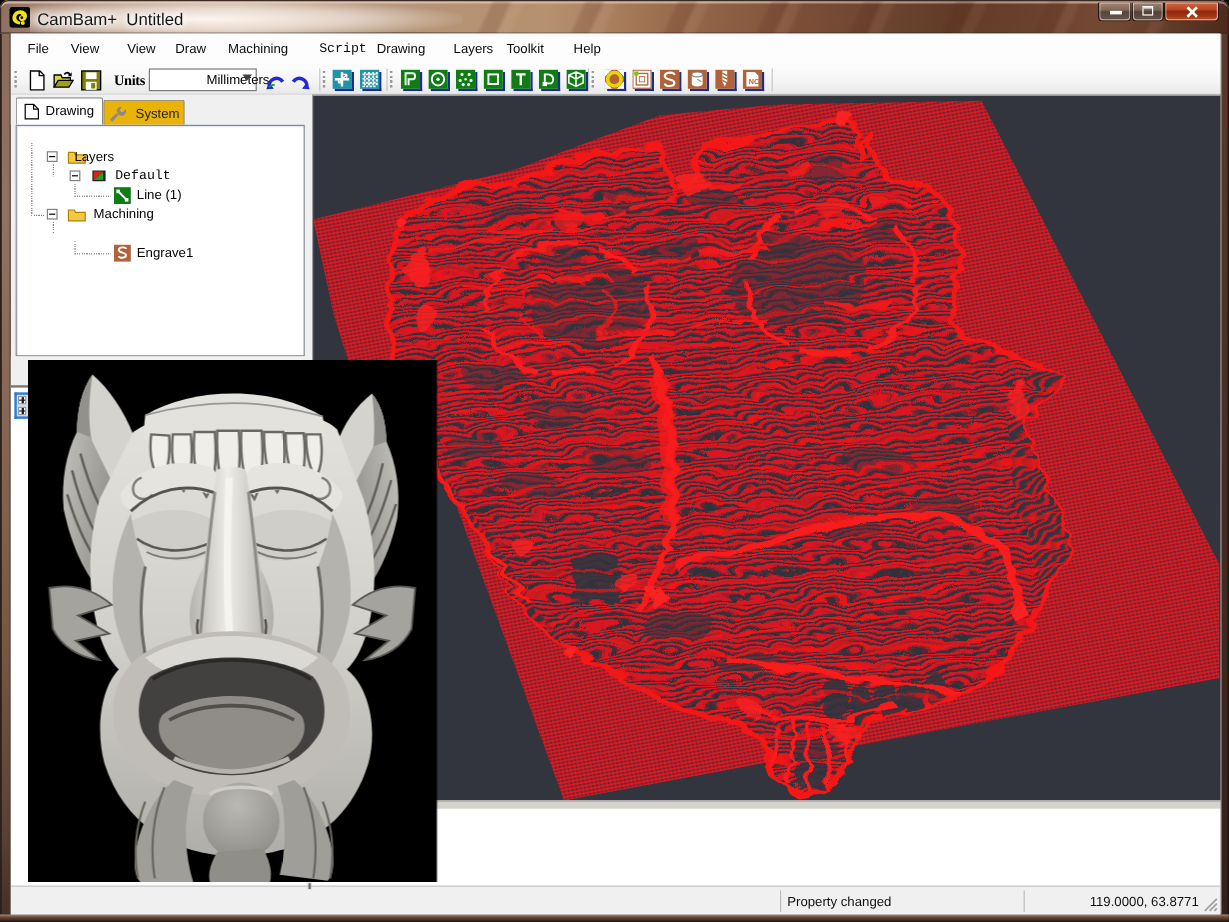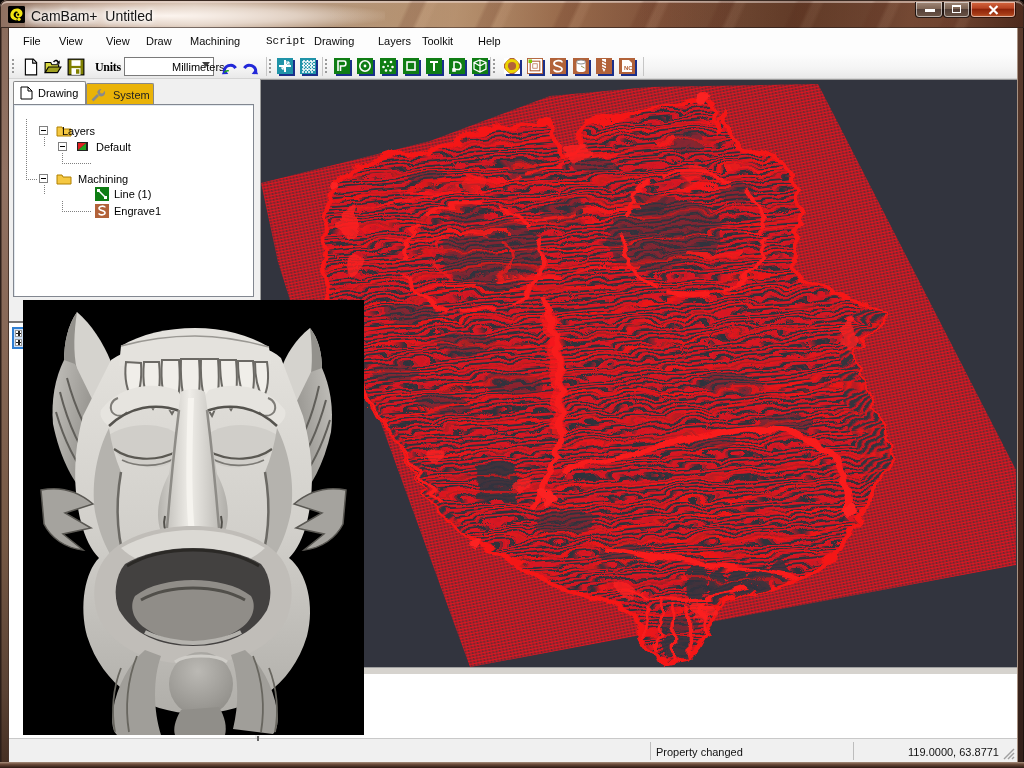--- a/index.html
+++ b/index.html
@@ -309,23 +309,23 @@
           </svg>
           <span class="ttext" style="left:48px;">Layers</span>
         </div>
       <div class="trow" style="left:0;top:34px;">
           <span class="expbox" style="left:44px;top:3px;"></span>
           <svg class="tico" style="left:61px;" viewBox="0 0 16 16">
             <path d="M2 3 L13 3 L13 12 L2 12 Z" fill="#222"></path>
             <path d="M3 11 L11 4 L11 11 Z" fill="#20a020"></path>
             <path d="M3 4 L11 4 L3 11 Z" fill="#e02020"></path>
           </svg>
-          <span class="ttext" style="left:82px;">Default</span>
+          <span class="ttext" style="left:82px;font-family:Liberation Mono, monospace;">Default</span>
         </div>
-      <div class="trow" style="left:0;top:50px;margin-top:31px;">
+      <div class="trow" style="left:0;top:50px;">
           <svg class="tico" style="left:80px;" viewBox="0 0 16 16">
             <rect x="1" y="1" width="14" height="14" fill="#0f7d14"></rect>
             <path d="M4 4 L12 12" stroke="#fff" stroke-width="1.6"></path>
             <rect x="3" y="3" width="3" height="3" fill="#fff"></rect>
             <rect x="10" y="10" width="3" height="3" fill="#fff"></rect>
           </svg>
           <span class="ttext" style="left:100px;">Line (1)</span>
         </div>
       <div class="trow" style="left:0;top:66px;">
           <span class="expbox" style="left:25px;top:3px;"></span>

